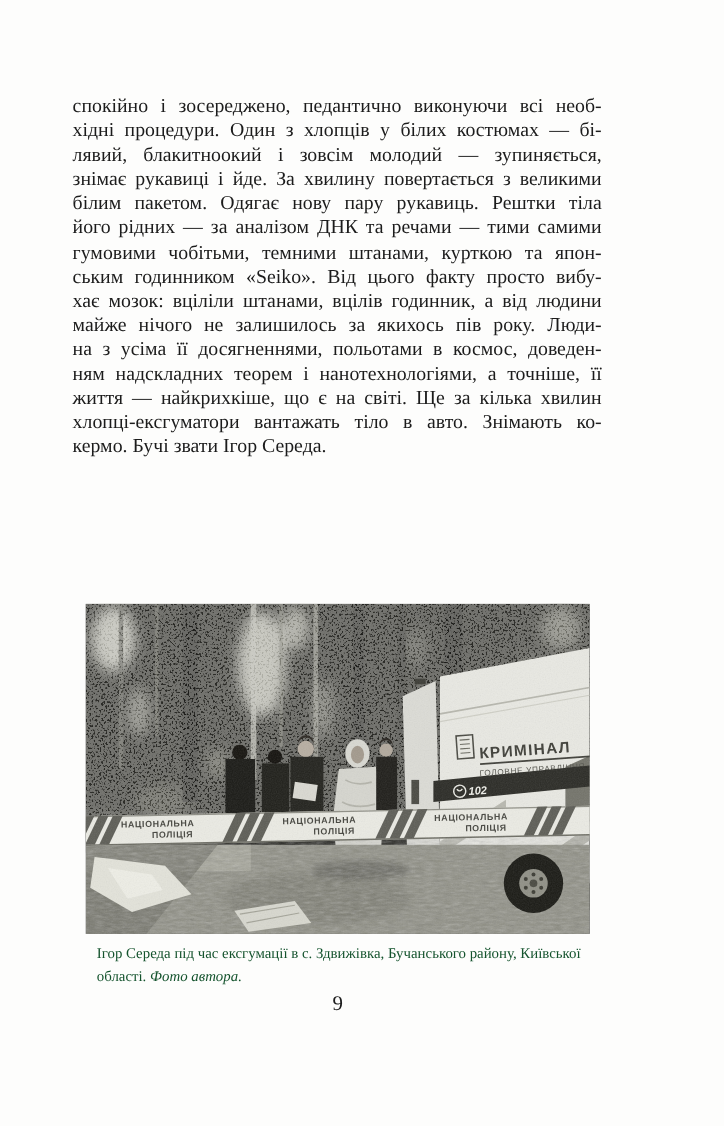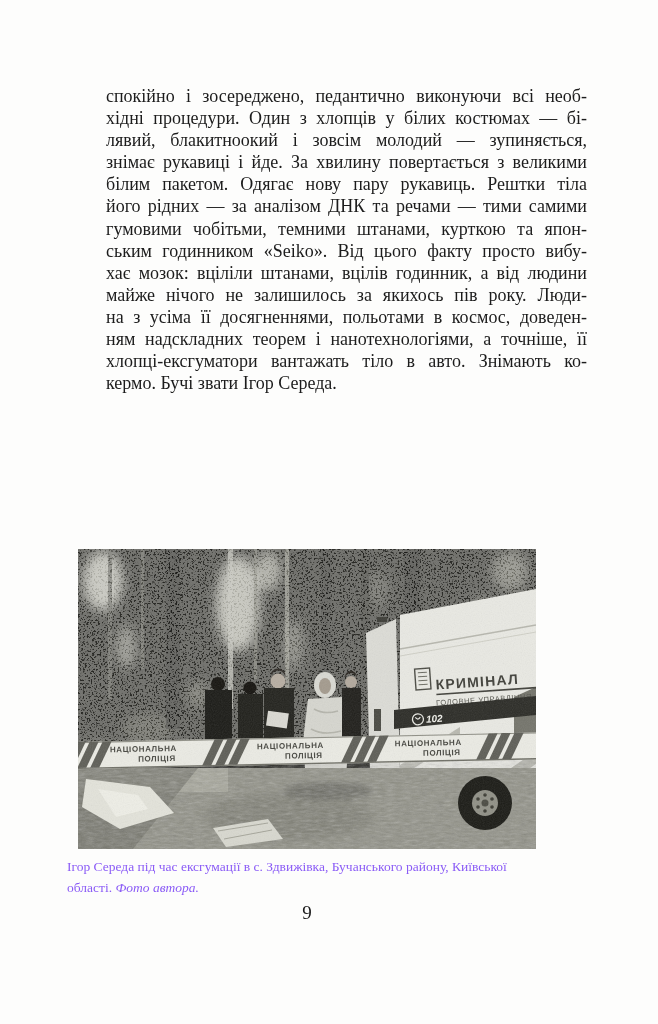--- a/index.html
+++ b/index.html
@@ -10,42 +10,41 @@
     color:#1c1c1c;
     position:relative;
     overflow:hidden;
   }
   .page{position:absolute;inset:0;}
   
   .bodytext{
     position:absolute;left:66px;top:85px;width:481px;
     font-size:18px;line-height:22.1px;
     color:#1c1c1c;
-    margin-left:40px;
   }
   .para .jline{
     text-align:justify;
     text-align-last:justify;
     -moz-text-align-last:justify;
     white-space:normal;
   }
   .para[data-justify-last="false"] .jline.last{
     text-align-last:left;
     -moz-text-align-last:left;
   }
   .para[data-indent="true"] .jline.first{text-indent:34px;}
   
   .figure{position:absolute;left:78px;top:549px;width:458px;}
   .photo{
     display:block;width:458px;height:300px;
     background:#262624;
   }
   .caption{
-    position:absolute;left:67px;top:856px;width:456px;
-    font-size:13.5px;line-height:21px;color:#8b5cf6;
+    position:absolute;left:88px;top:856px;width:456px;
+    font-size:13.5px;line-height:21px;color:#14532d;
   }
   .caption .credit{font-style:italic;}
   
   .pagenum{
     position:absolute;left:78px;top:902px;width:458px;
     text-align:center;font-size:19px;color:#1c1c1c;
   }
   svg text{font-family:"Liberation Sans","DejaVu Sans",sans-serif;}
 </style>
 </head>
@@ -60,20 +59,21 @@
         <div class="jline">лявий, блакитноокий і зовсім молодий — зупиняється,</div>
         <div class="jline">знімає рукавиці і йде. За хвилину повертається з великими</div>
         <div class="jline">білим пакетом. Одягає нову пару рукавиць. Рештки тіла</div>
         <div class="jline">його рідних — за аналізом ДНК та речами — тими самими</div>
         <div class="jline">гумовими чобітьми, темними штанами, курткою та япон-</div>
         <div class="jline">ським годинником «Seiko». Від цього факту просто вибу-</div>
         <div class="jline">хає мозок: вціліли штанами, вцілів годинник, а від людини</div>
         <div class="jline">майже нічого не залишилось за якихось пів року. Люди-</div>
         <div class="jline">на з усіма її досягненнями, польотами в космос, доведен-</div>
         <div class="jline">ням надскладних теорем і нанотехнологіями, а точніше, її</div>
+        <div class="jline">життя — найкрихкіше, що є на світі. Ще за кілька хвилин</div>
         <div class="jline">хлопці-ексгуматори вантажать тіло в авто. Знімають ко-</div>
         <div class="jline last">кермо. Бучі звати Ігор Середа.</div>
       </div>
   </div>
 
   <div class="figure">
     <svg class="photo" viewBox="0 0 458 300" width="458" height="300" xmlns="http://www.w3.org/2000/svg">
       <defs>
         <filter id="blur6">
             <feGaussianBlur stdDeviation="6"></feGaussianBlur>

